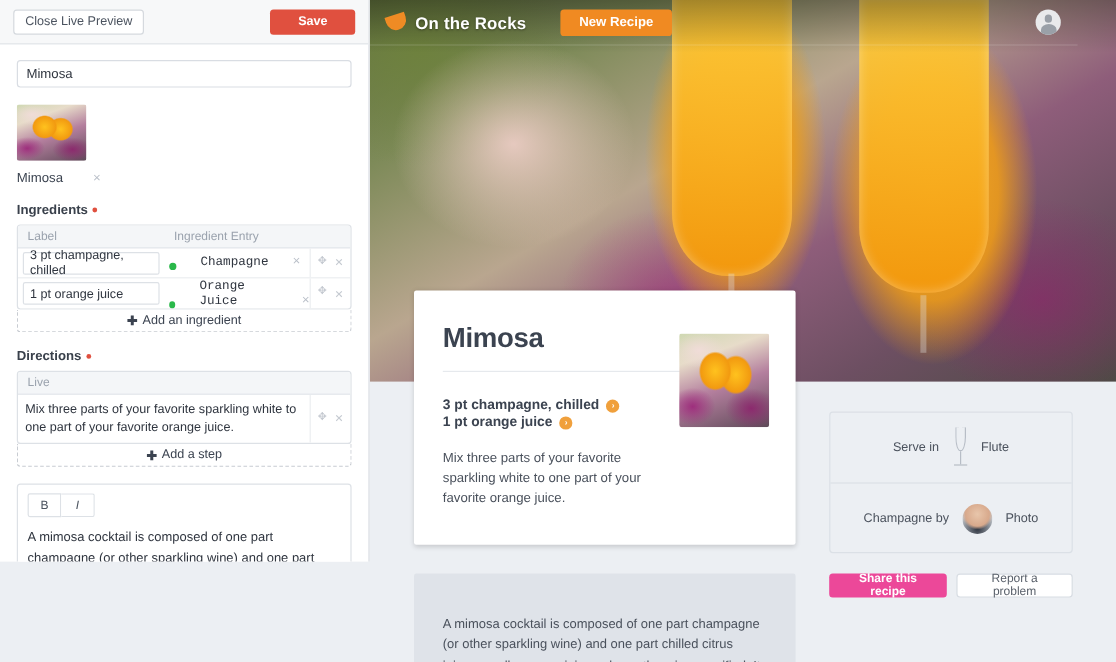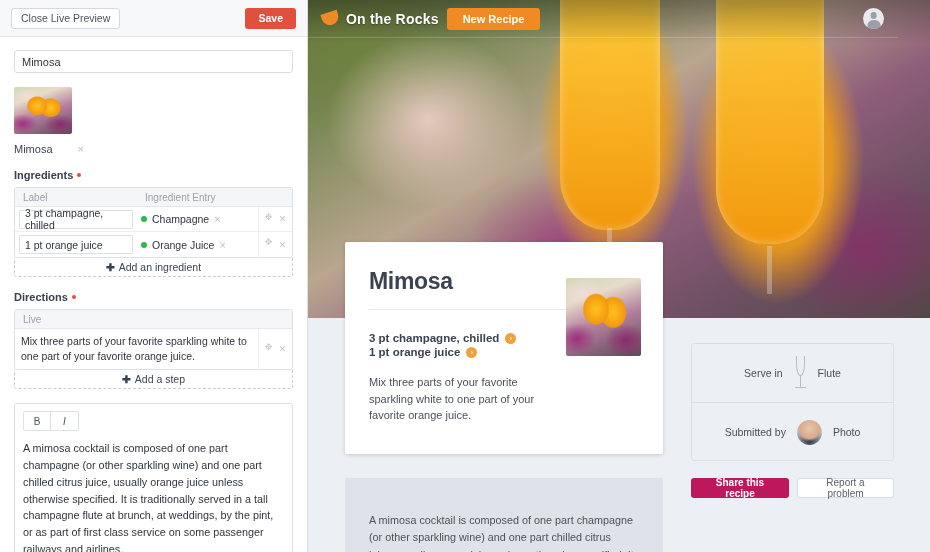--- a/index.html
+++ b/index.html
@@ -7,38 +7,38 @@
   body{
     font-family:"Liberation Sans", sans-serif;
     background:#eceff3;
     font-size:12px;
     color:#3b4350;
     position:relative;
   }
 
   
   #editor{
-    position:absolute; left:0; top:0; width:308px; height:552px;
+    position:absolute; left:0; top:0; width:308px; height:468px;
     background:#ffffff; overflow:hidden;
     border-right:1px solid #d9dde3;
     z-index:30;
   }
   #editor-toolbar{
     height:37px; background:#f7f8f9; border-bottom:1px solid #e2e5e9;
     display:flex; align-items:center; justify-content:space-between;
     padding:0 11px;
   }
   .btn-outline{
     background:#fff; border:1px solid #d5d9de; border-radius:3px;
     height:21px; padding:0 9px; font-size:10.5px; color:#4b535f;
     display:flex; align-items:center; cursor:pointer;
   }
   .btn-save{
     background:#e0503f; border:none; border-radius:3px; color:#fff;
-    height:21px; padding:0 13px; font-size:10.5px; font-weight:bold;
+    height:21px; padding:0 23px; font-size:10.5px; font-weight:bold;
     display:flex; align-items:center; cursor:pointer;
   }
   #editor-body{ padding:13px 14px 0 14px; }
 
   .field-label{
     font-size:11px; font-weight:bold; color:#39404b;
     display:flex; align-items:center; gap:4px; margin-bottom:6px;
   }
   .req-dot{ width:4px;height:4px;border-radius:50%;background:#e0503f;display:inline-block;}
   .bubble-icon{ display:inline-block; width:9px; height:7px; position:relative;
@@ -77,22 +77,22 @@
   .grid-row{
     display:flex; align-items:center; border-bottom:1px solid #eceef1; height:25px;
   }
   .grid-row:last-child{ border-bottom:none; }
   .cell-input{
     width:114px; margin:0 4px; height:19px; border:1px solid #dde1e6;
     border-radius:2px; font-size:10.5px; display:flex; align-items:center;
     padding:0 5px; color:#2f353f; background:#fff;
   }
   .cell-entry{
-    flex:1; display:flex; align-items:center; gap:5px; font-size:10.5px;
-    padding-left:4px; color:#2f353f;
+    flex:1; display:flex; align-items:flex-end; gap:20px; font-size:10.5px;
+    padding-left:4px; color:#2f353f;font-family:Liberation Mono, monospace;
   }
   .green-dot{ width:6px;height:6px;border-radius:50%;background:#2ab84a;display:inline-block;}
   .row-tools{
     width:34px; display:flex; align-items:center; justify-content:center; gap:5px;
     border-left:1px solid #eceef1; height:100%; color:#c4c9d0; font-size:9px;
   }
   .move-icon{ position:relative; width:9px;height:9px; }
   .move-icon:before{ content:"✥"; font-size:9px; color:#c4c9d0; position:absolute; top:-3px; left:0;}
   .add-row{
     border:1px dashed #c8ccd2; border-top:none; border-radius:0 0 3px 3px;
@@ -149,21 +149,21 @@
   }
   #hero-glass1{ left:252px; top:-10px; width:100px; height:240px; }
   #hero-glass2{ left:408px; top:-4px; width:108px; height:248px; }
   .stem{ position:absolute; width:5px; background:rgba(225,225,225,.35);}
   .hero-shade{
     position:absolute;left:0;top:0;width:100%;height:44px;
     background:linear-gradient(180deg,rgba(0,0,0,.33),rgba(0,0,0,0));
   }
   #topbar{
     position:absolute; left:0; top:0; width:590px; height:38px;
-    display:flex; align-items:center; padding:0 14px; gap:0;
+    display:flex; align-items:center; padding:0 14px; gap:20px;
     border-bottom:1px solid rgba(255,255,255,.18);
   }
   #logo-wrap{ display:flex; align-items:center; gap:7px; }
   .logo-slice{
     width:17px;height:13px; background:#ef8b24;
     border-radius:0 0 17px 17px; position:relative; transform:rotate(-18deg);
   }
   #brand{ color:#fff; font-size:14px; font-weight:bold; letter-spacing:.2px;
     text-shadow:0 1px 2px rgba(0,0,0,.4);}
   .btn-new{
@@ -252,21 +252,21 @@
     background:
       radial-gradient(circle at 50% 34%, #e8c6ab 0%, #d8a98c 48%, rgba(216,169,140,0) 62%),
       radial-gradient(circle at 50% 82%, #2e3440 0%, rgba(46,52,64,0) 60%),
       linear-gradient(180deg,#cfd2d6,#aeb3ba);
   }
   #action-row{
     position:absolute; left:383px; top:478px; width:203px;
     display:flex; gap:8px;
   }
   .btn-share{
-    background:#be185d; color:#fff; border:none; border-radius:3px;
+    background:#ec4899; color:#fff; border:none; border-radius:3px;
     height:20px; padding:0 13px; font-size:10px; font-weight:bold;
     display:flex;align-items:center;justify-content:center;cursor:pointer;
   }
   .btn-report{
     background:#fff; color:#5a616b; border:1px solid #d8dde3; border-radius:3px;
     height:20px; padding:0 13px; font-size:10px;
     display:flex;align-items:center;justify-content:center;cursor:pointer;
   }
 </style>
 </head>
@@ -422,21 +422,21 @@
       <span>Serve in</span>
       <span class="flute-icon">
         <span class="flute-bowl"></span>
         <span class="flute-stem"></span>
         <span class="flute-foot"></span>
       </span>
       <span>Flute</span>
     </div>
     <div id="meta-divider"></div>
     <div class="meta-row">
-      <span>Submitted by</span>
+      <span>Champagne by</span>
       <span id="sub-avatar"></span>
       <span>Photo</span>
     </div>
   </div>
 
   <div id="action-row">
     <button class="btn-share">Share this recipe</button>
     <button class="btn-report">Report a problem</button>
   </div>
 

